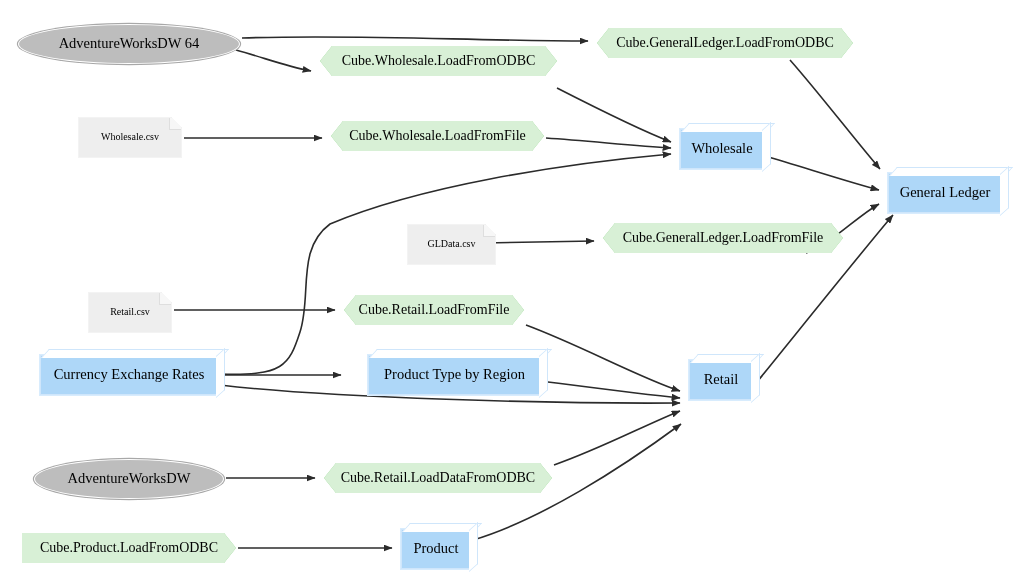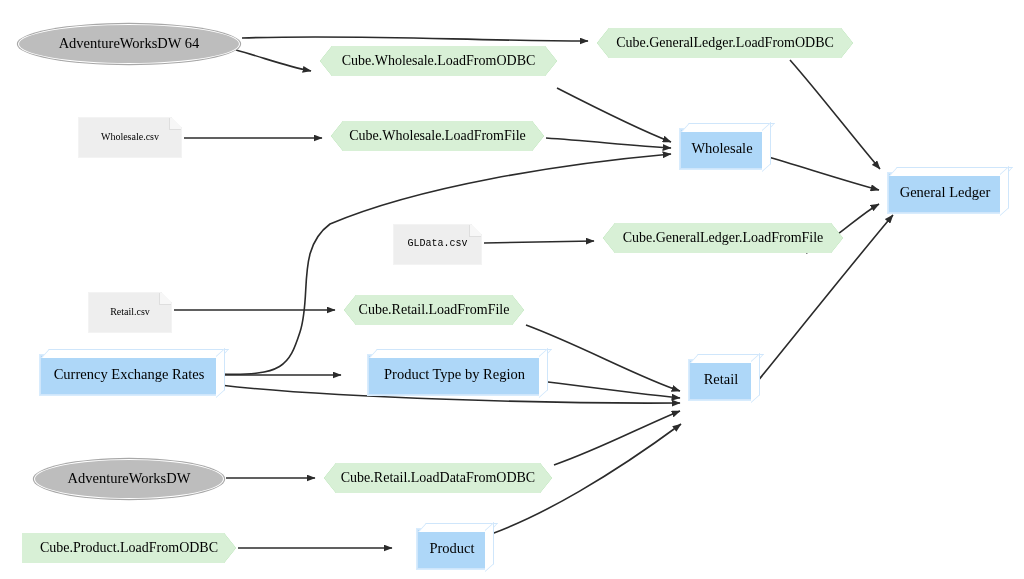--- a/index.html
+++ b/index.html
@@ -177,21 +177,21 @@
       <div class="node n-cube" style="left: 680px; top: 129px; width: 84px; height: 40px;">
         <span class="top3d"></span>
         <span class="side3d"></span>
         <span class="lbl">Wholesale</span>
       </div>
       <div class="node n-cube" style="left: 888px; top: 173px; width: 114px; height: 40px;">
         <span class="top3d"></span>
         <span class="side3d"></span>
         <span class="lbl">General Ledger</span>
       </div>
-      <div class="node n-note" style="left: 393px; top: 224px; width: 89px; height: 41px; font-family: Liberation Mono, monospace;">
+      <div class="node n-note" style="left: 407px; top: 224px; width: 89px; height: 41px;">
         <span class="fold"></span>
         <span class="lbl">GLData.csv</span>
       </div>
       <div class="node n-step" style="left: 603px; top: 223px; width: 240px; height: 30px;">
         <span class="halo"></span>
         <span class="lbl">Cube.GeneralLedger.LoadFromFile</span>
       </div>
       <div class="node n-note" style="left: 88px; top: 292px; width: 84px; height: 41px;">
         <span class="fold"></span>
         <span class="lbl">Retail.csv</span>
@@ -219,20 +219,20 @@
         <span class="lbl">AdventureWorksDW</span>
       </div>
       <div class="node n-step" style="left: 324px; top: 463px; width: 228px; height: 30px;">
         <span class="halo"></span>
         <span class="lbl">Cube.Retail.LoadDataFromODBC</span>
       </div>
       <div class="node n-step flat-left" style="left: 22px; top: 533px; width: 214px; height: 30px;">
         <span class="halo"></span>
         <span class="lbl">Cube.Product.LoadFromODBC</span>
       </div>
-      <div class="node n-cube" style="left: 401px; top: 529px; width: 70px; height: 40px; margin-left: 16px;">
+      <div class="node n-cube" style="left: 401px; top: 529px; width: 70px; height: 40px;">
         <span class="top3d"></span>
         <span class="side3d"></span>
         <span class="lbl">Product</span>
       </div>
     </div>
 
 </div>
 
 </body></html>

